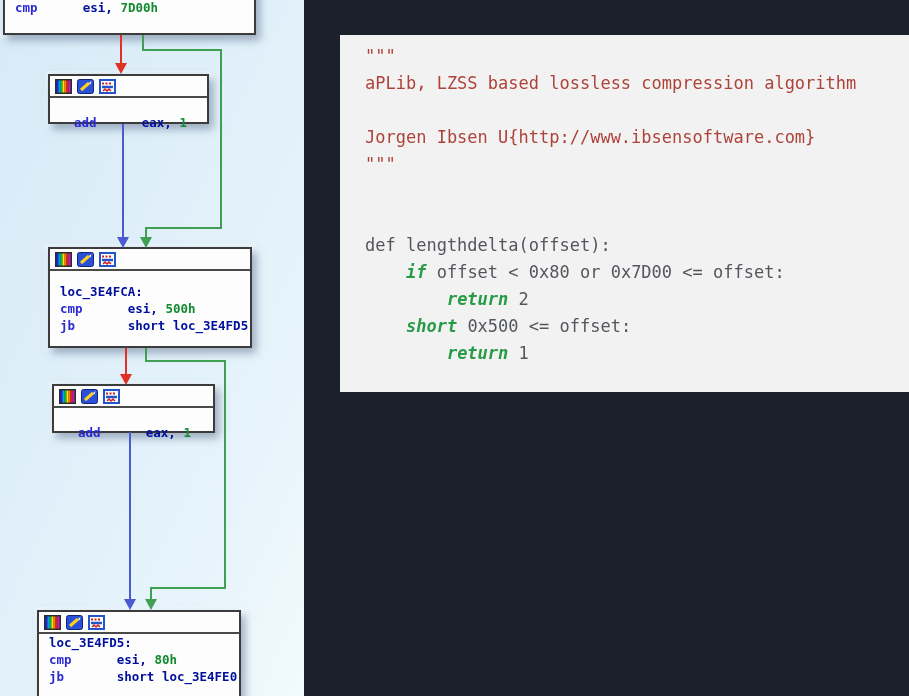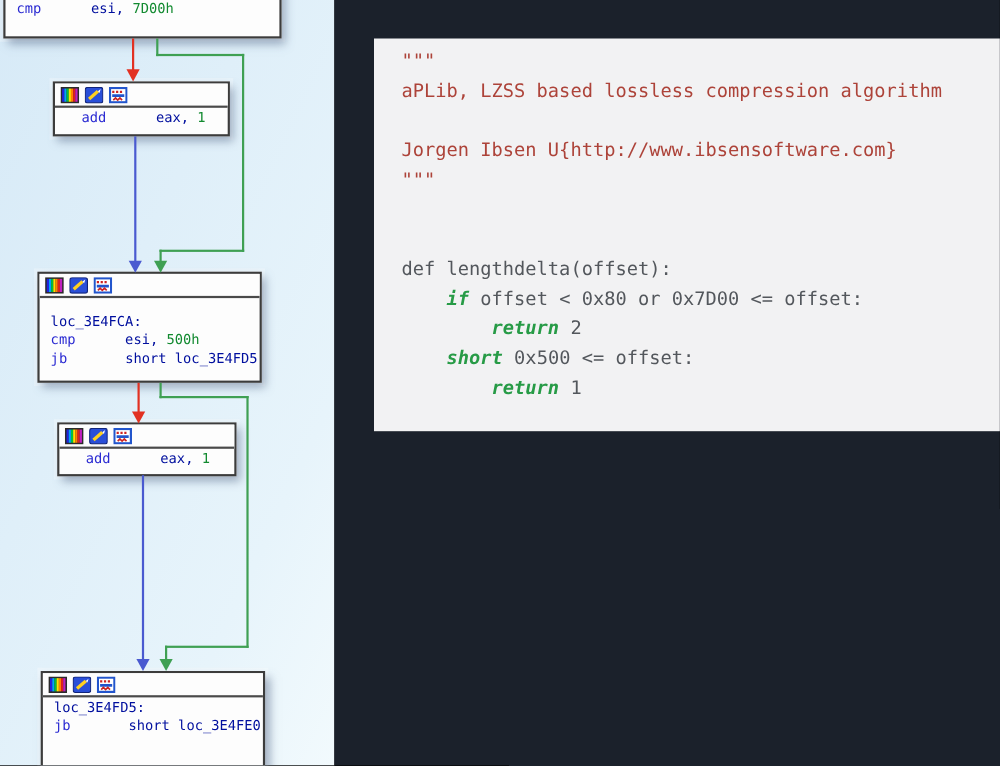--- a/index.html
+++ b/index.html
@@ -16,32 +16,32 @@
     position:absolute;background:#fdfdfd;border:2px solid #3c3c3c;
     box-shadow:4px 5px 8px rgba(90,110,140,.55),0 0 0 3px rgba(255,255,255,.30);
     box-sizing:border-box;
   }
   .bb-header{
     display:flex;align-items:center;gap:5px;height:22px;padding:0 0 0 5px;
     border-bottom:2px solid #4a4a4a;box-sizing:border-box;background:#fdfdfd;
   }
   .bb-header svg{display:block;}
   .bb-body{padding:0 6px 0 10px;}
-  .bb-body.indent{padding-left:24px;}
-  .asm-line{height:17px;line-height:17px;font-size:12.5px;font-weight:400;white-space:pre;}
+  .bb-body.indent{padding-left:24px;margin-top:16px;}
+  .asm-line{height:17px;line-height:17px;font-size:12.5px;font-weight:700;white-space:pre;}
   .tok-mn{color:var(--asm-mnemonic);}
   .tok-op{color:var(--asm-operand);}
   .tok-imm{color:var(--asm-immediate);}
   .tok-lbl{color:var(--asm-label);}
   .tok-pln{color:#333;}
   
   #bb1{left:3px;top:-42px;width:253px;height:77px;}
   #bb1 .bb-body{padding-top:39px;}
   #bb2{left:48px;top:74px;width:161px;height:50px;}
-  #bb3{left:34px;top:247px;width:204px;height:101px;}
+  #bb3{left:48px;top:247px;width:204px;height:101px;}
   #bb3 .bb-body{padding-top:12px;}
   #bb4{left:52px;top:384px;width:163px;height:49px;}
   #bb5{left:37px;top:610px;width:204px;height:100px;}
   #bb5 .bb-body{}
   
   .edge{position:absolute;}
   .edge.v{width:2px;}
   .edge.h{height:2px;}
   .e-red{background:var(--edge-red);}
   .e-green{background:var(--edge-green);}
@@ -186,20 +186,21 @@
         </svg>
         <svg width="17" height="15" viewBox="0 0 17 15">
           <rect x="1" y="1" width="15" height="13" fill="#ffffff" stroke="#2255cc" stroke-width="2"></rect>
           <line x1="3" y1="4.5" x2="13" y2="4.5" stroke="#cc2222" stroke-width="2" stroke-dasharray="2,1.5"></line>
           <line x1="3" y1="8" x2="14" y2="8" stroke="#2255cc" stroke-width="2.5"></line>
           <path d="M4,12 l2,-2 l2,2 l2,-2 l2,2" stroke="#cc2222" stroke-width="1.5" fill="none"></path>
         </svg>
       </div>
       <div class="bb-body">
           <div class="asm-line"><span class="tok-lbl">loc_3E4FD5:</span></div>
+          <div class="asm-line"><span class="tok-mn">cmp</span><span class="tok-pln">      </span><span class="tok-op">esi, </span><span class="tok-imm">80h</span></div>
           <div class="asm-line"><span class="tok-mn">jb</span><span class="tok-pln">       </span><span class="tok-op">short </span><span class="tok-lbl">loc_3E4FE0</span></div>
         </div>
     </div>
 
     <div class="edge v e-red" style="left:120px;top:35px;height:30px"></div>
     <div class="arrow a-red" style="left:115px;top:63px"></div>
 
     <div class="edge v e-green" style="left:142px;top:35px;height:16px"></div>
     <div class="edge h e-green" style="left:142px;top:49px;width:80px"></div>
     <div class="edge v e-green" style="left:220px;top:49px;height:180px"></div>

